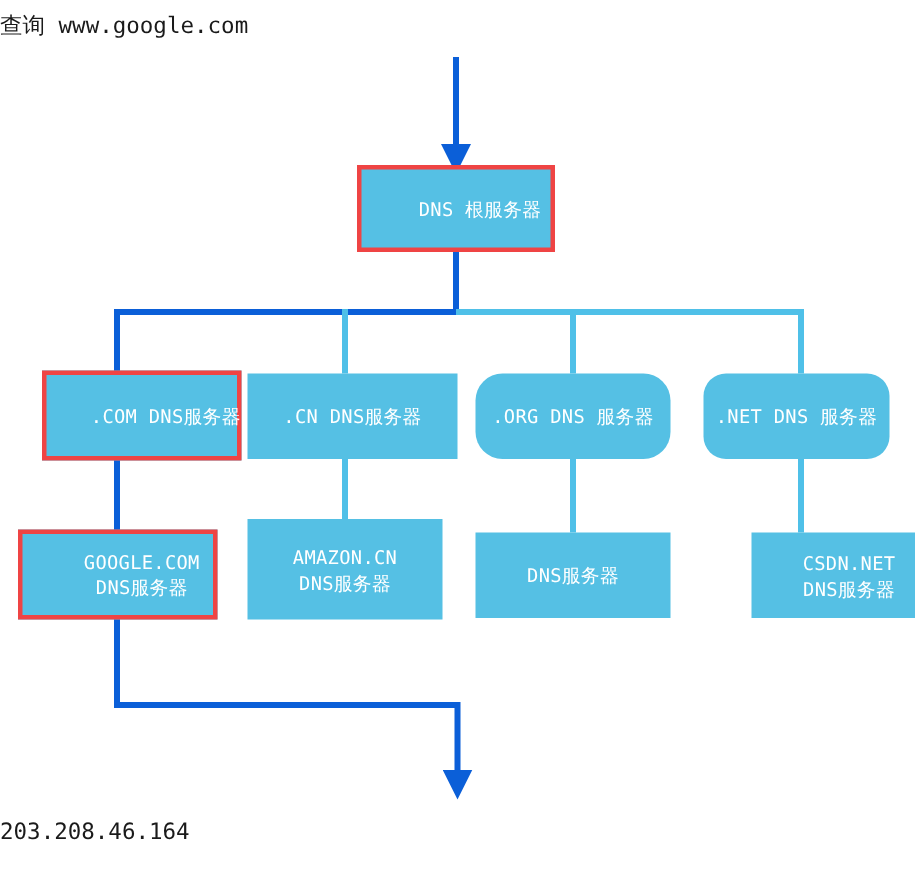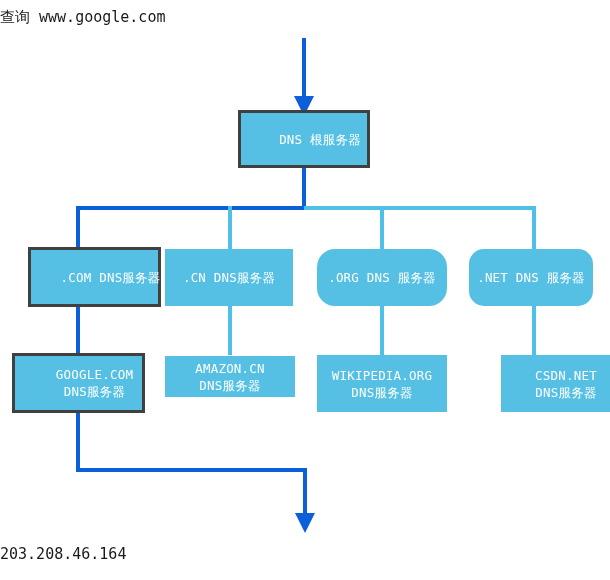--- a/index.html
+++ b/index.html
@@ -30,21 +30,21 @@
     justify-content: center;
     background: #55c0e4;
     color: #ffffff;
     font-size: 12.5px;
     line-height: 17px;
     text-align: center;
     letter-spacing: 0.2px;
     white-space: pre;
   }
   .node.highlight {
-    border: 3px solid #404040;
+    border: 3px solid #ef4444;
     padding-left: 32px;
   }
   .node .line2 {
     display: block;
   }
   .caption {
     position: absolute;
     color: #1a1a1a;
     font-size: 15px;
     white-space: pre;
@@ -95,40 +95,39 @@
 
 <div class="caption" id="query-caption">查询 www.google.com</div>
 
 <div class="node highlight" style="left:238px; top:110px; width:132px; height:58px;">
   <span>DNS 根服务器</span>
 </div>
 
 <div class="node highlight" style="left:28px; top:247px; width:133px; height:60px;">
   <span>.COM DNS服务器</span>
 </div>
-<div class="node" style="left:165px; top:249px; width:128px; height:57px;">
+<div class="node" style="left:165px; top:249px; width:140px; height:57px;">
   <span>.CN DNS服务器</span>
 </div>
 <div class="node" style="left:317px; top:249px; width:130px; height:57px;border-radius:18px;">
   <span>.ORG DNS 服务器</span>
 </div>
 <div class="node" style="left:469px; top:249px; width:124px; height:57px;border-radius:15px;">
   <span>.NET DNS 服务器</span>
 </div>
 
 <div class="node highlight" style="left:12px; top:353px; width:133px; height:60px;">
   <span>GOOGLE.COM</span>
   <span class="line2">DNS服务器</span>
 </div>
-<div class="node" style="left:165px; top:356px; width:130px; height:41px;">
+<div class="node" style="left:165px; top:346px; width:130px; height:67px;">
   <span>AMAZON.CN</span>
   <span class="line2">DNS服务器</span>
 </div>
 <div class="node" style="left:317px; top:355px; width:130px; height:57px;">
-  <span>WIKIPEDIA.ORG</span>
   <span class="line2">DNS服务器</span>
 </div>
 <div class="node" style="left:469px; top:355px; width:130px; height:57px;margin-left:32px;">
   <span>CSDN.NET</span>
   <span class="line2">DNS服务器</span>
 </div>
 
 <div class="caption" id="result-caption">203.208.46.164</div>
 
 </body></html>

